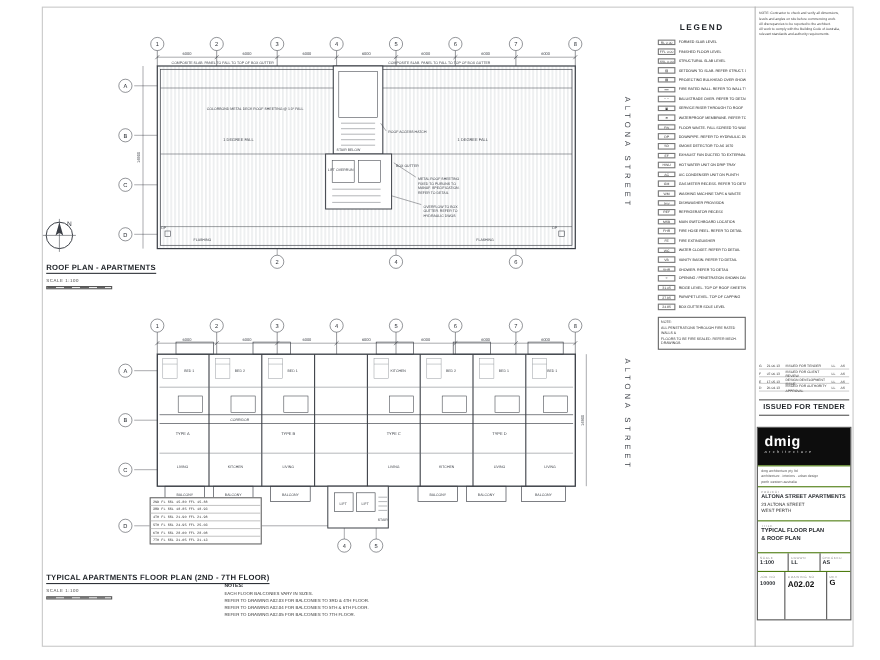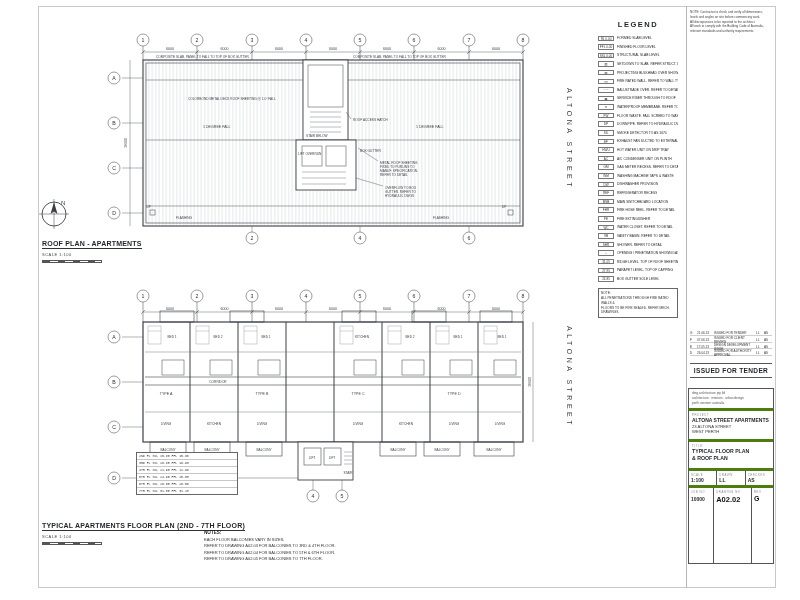--- a/index.html
+++ b/index.html
@@ -45,21 +45,21 @@
   .lv-row:last-child { border-bottom:none; }
   .notes { position:absolute; left:204px; top:530px; width:180px; }
   .notes-title { font-size:4.6px; font-weight:bold; margin-bottom:2px; color:#1f2328; }
   .note-line { font-size:4px; line-height:1.6; color:#333; }
 
   
   .revs { position:absolute; left:690px; top:330px; width:82px; }
   .rev-row { display:grid; grid-template-columns:7px 17px 1fr 8px 8px; font-size:3.1px; color:#333; height:6.4px; align-items:center; border-bottom:1px solid #cfcfcf; }
   .status { position:absolute; left:690px; top:363px; width:82px; font-size:6.6px; font-weight:bold; letter-spacing:.3px; text-align:center; color:#1f2328; border-top:1px solid #555; border-bottom:1px solid #555; padding:3px 0; }
   .tbcard { position:absolute; left:688px; top:388px; width:86px; height:176px; border:1px solid #555; background:#fff; display:flex; flex-direction:column; }
-  .tbcard > div + div { border-top:3px solid #4d7c0f; }
+  .tbcard > div + div { border-top:1px solid #4d7c0f; }
   .logo { height:34px; background:#0d0d0d; color:#fff; padding:5px 0 0 6px; }
   .logo-main { display:block; font-size:13px; font-weight:bold; letter-spacing:.5px; line-height:1; }
   .logo-sub  { display:block; font-size:3.5px; letter-spacing:2.2px; color:#ddd; margin-top:1.5px; }
   .firm { height:19px; padding:2px 3px; }
   .firm-line { font-size:3.2px; line-height:1.55; color:#555; }
   .proj { height:31px; padding:2px 3px; }
   .tb-label { font-size:2.8px; letter-spacing:.6px; color:#888; }
   .proj-name { font-size:5px; font-weight:bold; color:#1f2328; line-height:1.35; }
   .proj-addr { font-size:4.2px; color:#333; line-height:1.35; }
   .dtitle { height:29px; padding:2px 3px; }
@@ -508,20 +508,24 @@
       <span>D</span>
       <span>26.04.13</span>
       <span>ISSUED FOR AUTHORITY APPROVAL</span>
       <span>LL</span>
       <span>AS</span>
     </div>
     </div>
   <div class="status">ISSUED FOR TENDER</div>
 
   <div class="tbcard">
+    <div class="logo">
+      <span class="logo-main">dmig</span>
+      <span class="logo-sub">architecture</span>
+    </div>
     <div class="firm">
 
     <div class="firm-line">dmg architecture pty ltd</div>
         <div class="firm-line">architecture . interiors . urban design</div>
         <div class="firm-line">perth western australia</div>
       </div>
     <div class="proj">
       <div class="tb-label">PROJECT</div>
       <div class="proj-name">ALTONA STREET APARTMENTS</div>
       <div class="proj-addr">23 ALTONA STREET</div>

